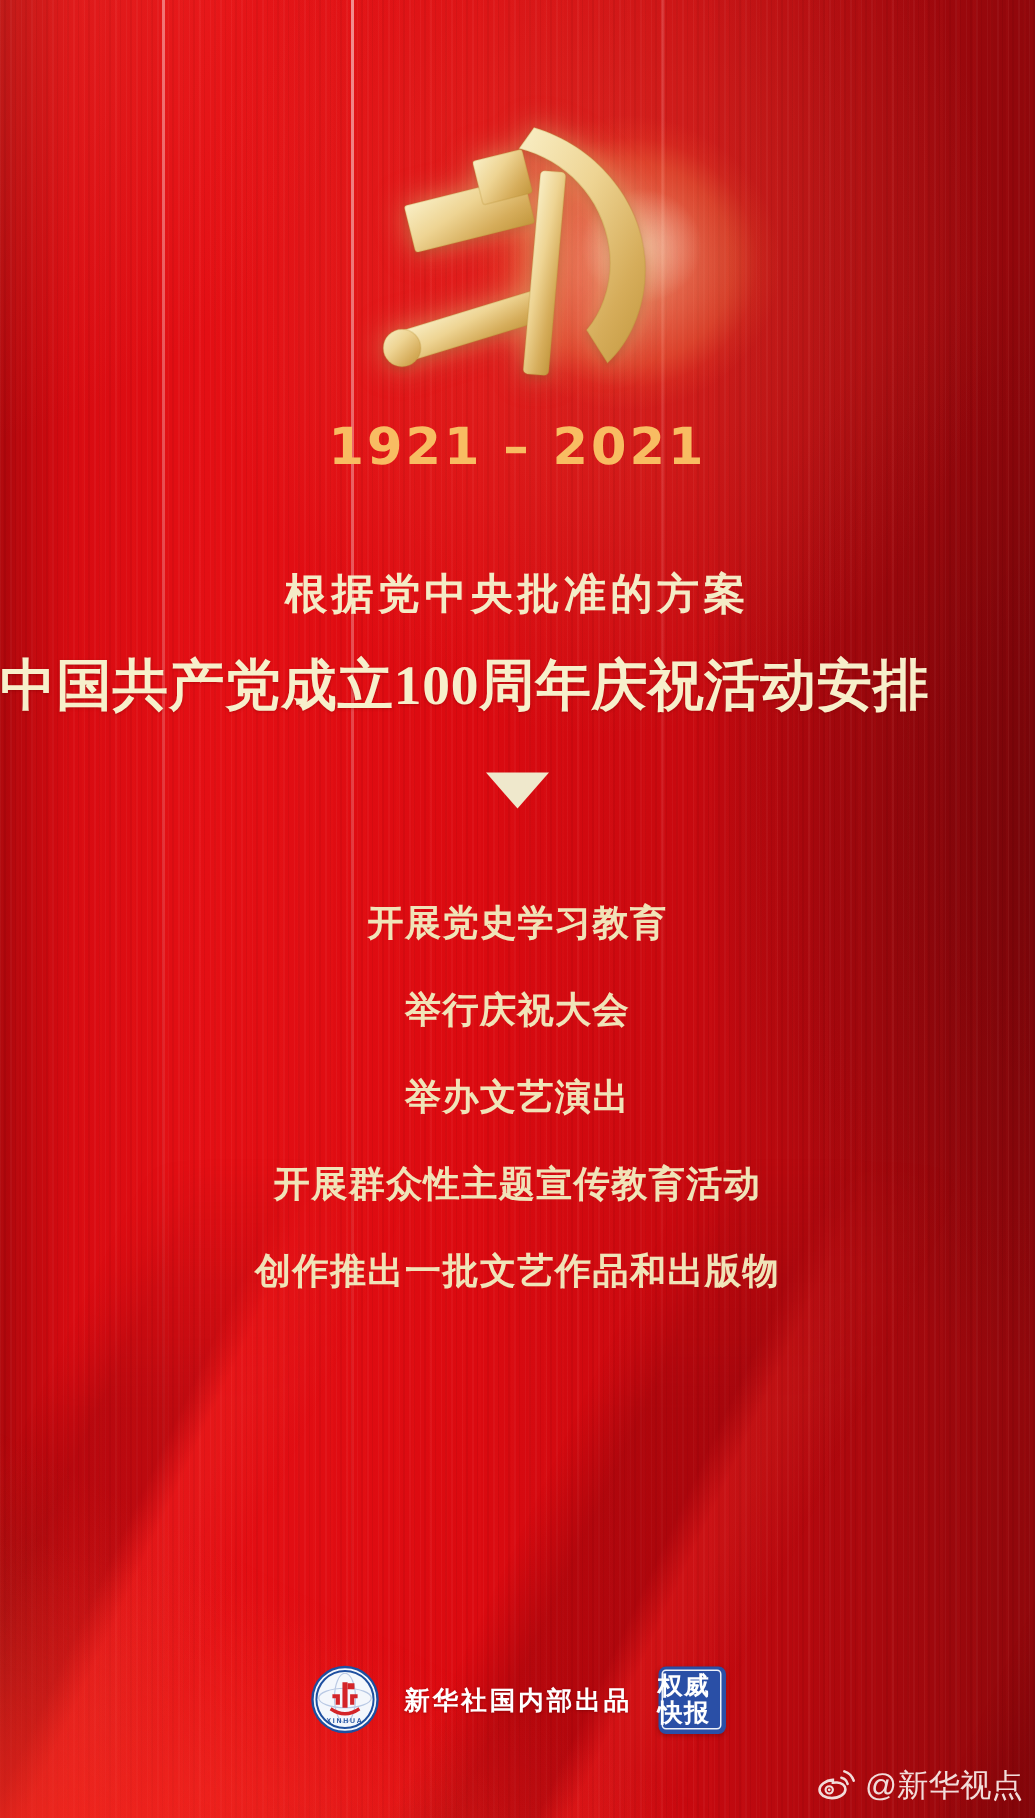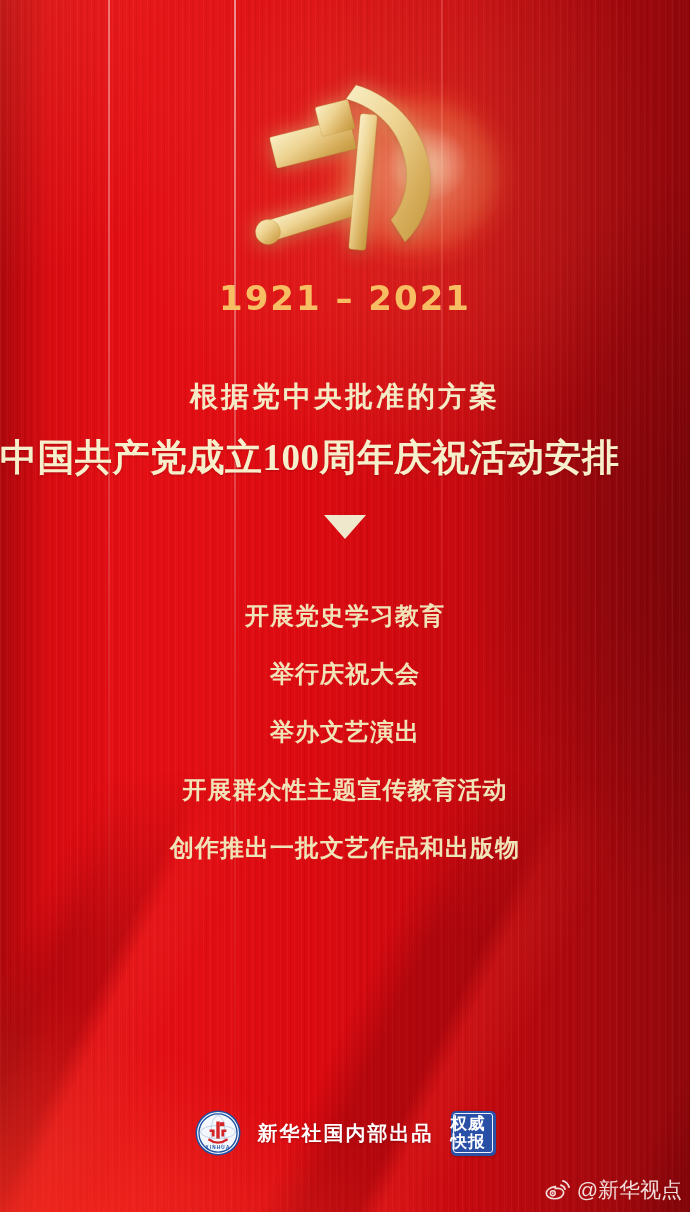--- a/index.html
+++ b/index.html
@@ -68,21 +68,21 @@
     list-style:none;font-size:24px;line-height:28px;margin:0 0 30px;
     letter-spacing:1px;color:#f0e3b8;font-weight:bold;
   }
   .footer-row{
     position:absolute;top:1104px;left:0;width:100%;height:58px;
     display:flex;align-items:center;justify-content:center;gap:17px;
   }
   .xinhua-logo{width:46px;height:46px;flex:0 0 auto;}
   .producer{
     font-family:Liberation Sans, sans-serif;
-    font-weight:bold;font-size:20px;color:#ffffff;letter-spacing:2px;white-space:nowrap;
+    font-weight:bold;font-size:17px;color:#ffffff;letter-spacing:2px;white-space:nowrap;
     text-shadow:0 1px 2px rgba(90,0,0,.4);
   }
   .badge{
     position:relative;width:45px;height:45px;background:#2a4fa6;border-radius:5px;
     display:flex;flex-direction:column;align-items:flex-start;justify-content:center;
     box-shadow:0 1px 3px rgba(80,0,0,.35);
   }
   .badge::before{
     content:"";position:absolute;inset:2.5px;border:1.5px solid rgba(255,255,255,.92);border-radius:3px;
   }

